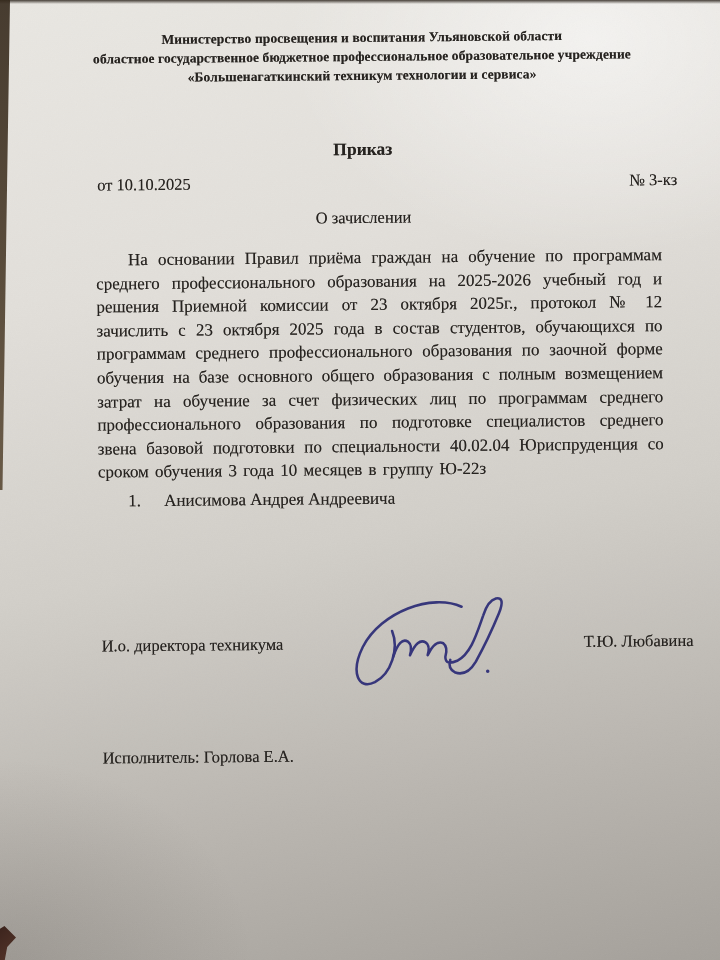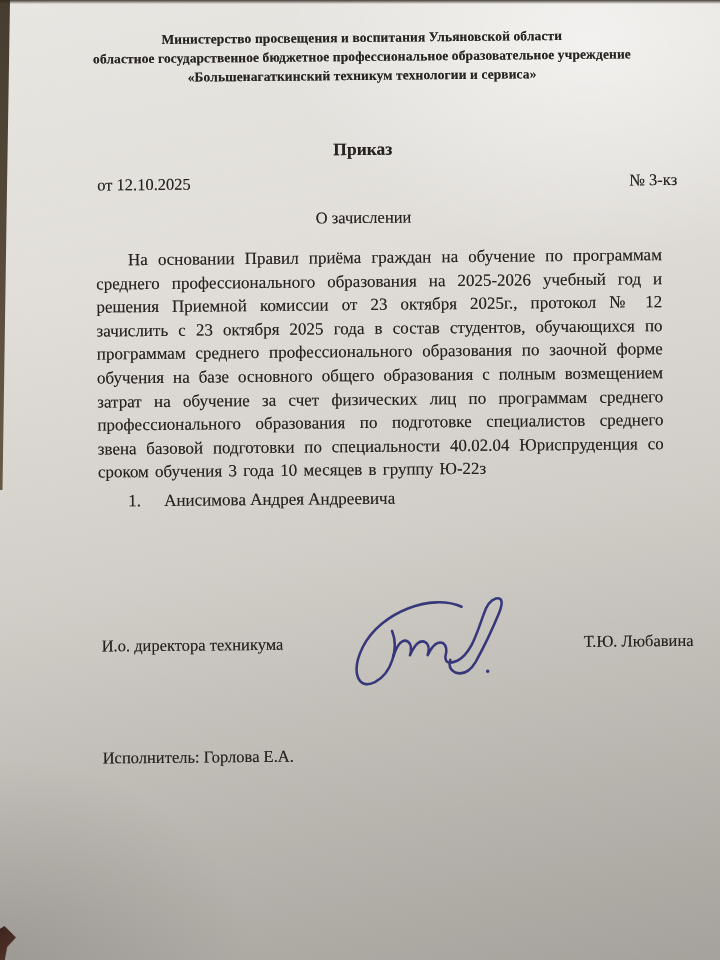--- a/index.html
+++ b/index.html
@@ -116,21 +116,21 @@
 
     <div class="header">
       <div>Министерство просвещения и воспитания Ульяновской области</div>
       <div>областное государственное бюджетное профессиональное образовательное учреждение</div>
       <div>«Большенагаткинский техникум технологии и сервиса»</div>
     </div>
 
     <div class="order-title">Приказ</div>
 
     <div class="date-row">
-      <span>от 12.10.2025</span>
+      <span>от 10.10.2025</span>
       <span>№ 3-кз</span>
     </div>
 
     <div class="order-subject">О зачислении</div>
 
     <div class="order-body">На основании Правил приёма граждан на обучение по программам среднего профессионального образования на 2025-2026 учебный год и решения Приемной комиссии  от 23 октября 2025г.,  протокол № 12 зачислить с 23 октября 2025 года в состав студентов, обучающихся по программам среднего профессионального образования по заочной форме обучения на базе основного общего образования с полным возмещением затрат на обучение за счет физических лиц по программам среднего профессионального образования по подготовке специалистов среднего звена базовой подготовки по специальности 40.02.04 Юриспруденция со сроком обучения 3 года 10 месяцев в группу Ю-22з</div>
 
     <div class="student-list">
       <div class="student-item">
         <span class="num">1.</span><span>Анисимова Андрея Андреевича</span>

